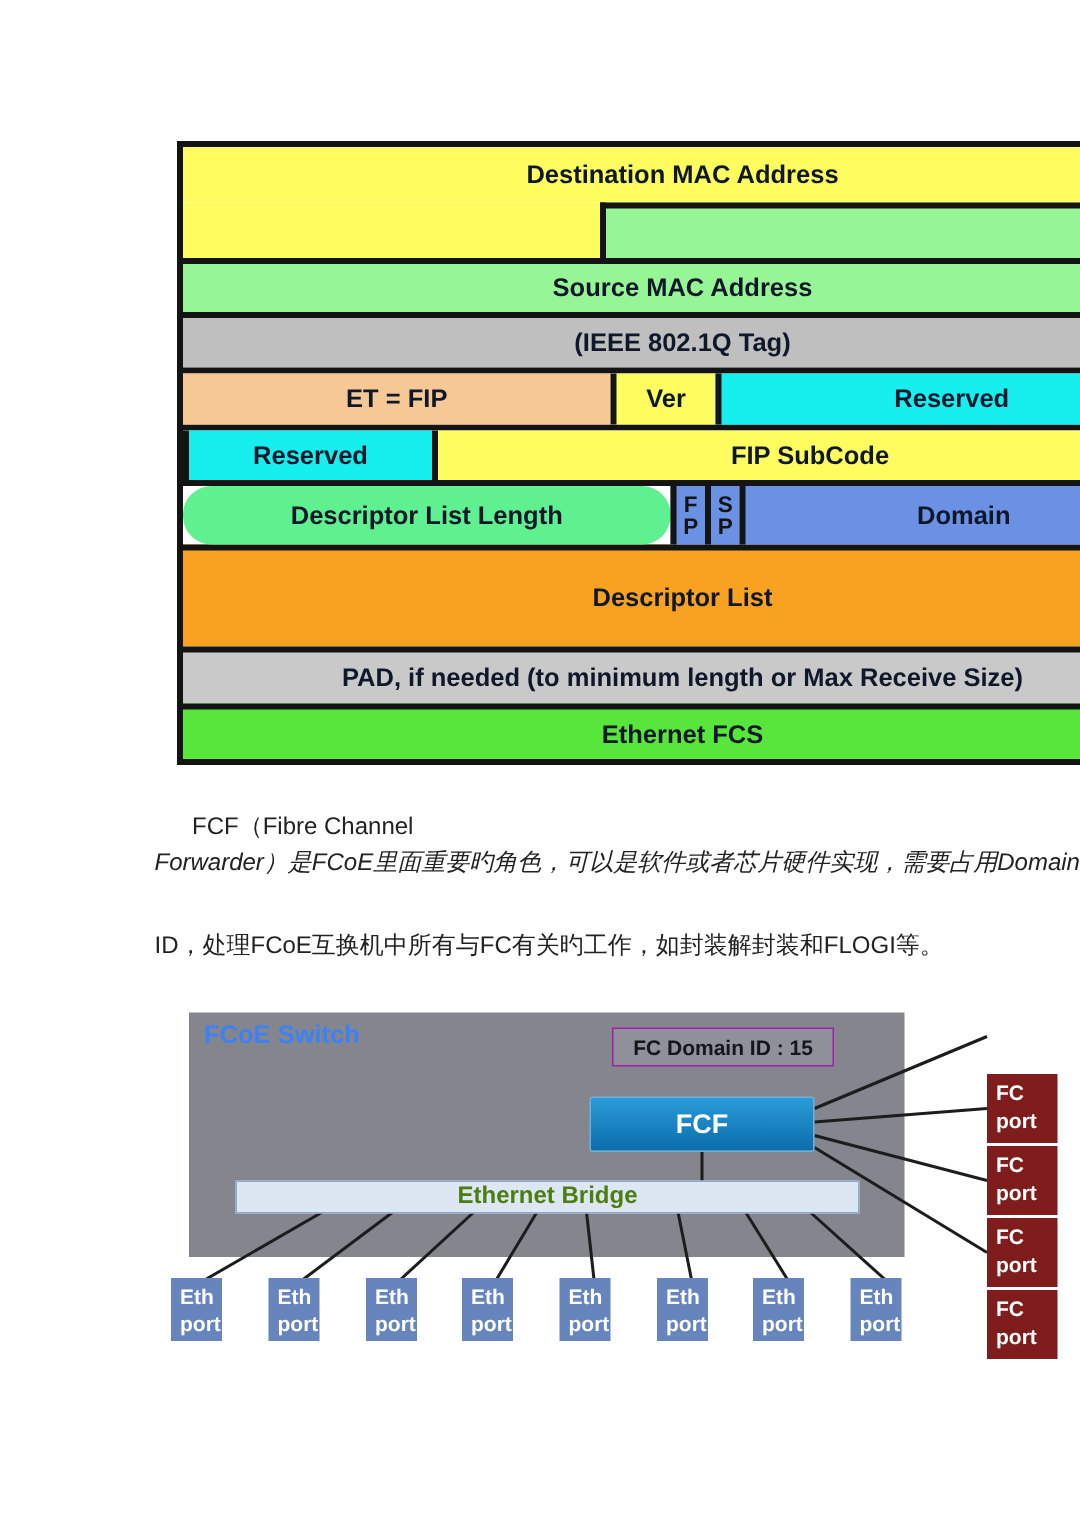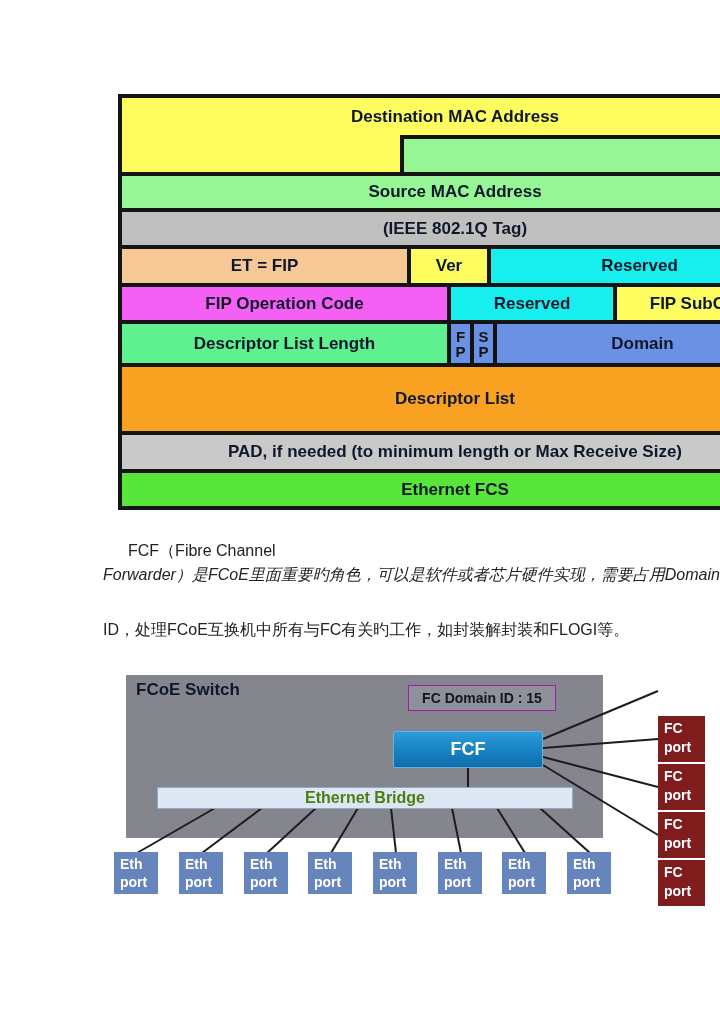--- a/index.html
+++ b/index.html
@@ -38,45 +38,45 @@
   .r4 { height: 37px; background: #bfbfbf; }
   .r5 { height: 38px; }
   .r6 { height: 37px; }
   .r7 { height: 43px; }
   .r8 { height: 68px; background: #f9a120; }
   .r9 { height: 38px; background: #c9c9c9; }
   .r10{ height: 37px; background: #58e63a; }
   .rowcenter { display:flex; align-items:center; justify-content:center; }
 
   .c-et     { width: 285px; background: #f6c896; }
-  .c-ver    { width: 80px;  background: #fdfd60; }
+  .c-ver    { width: 70px;  background: #fdfd60; }
   .c-res5   { flex: 1;      background: #17efef; }
   .c-opcode { width: 325px; background: #f45ff4; }
   .c-res6   { width: 166px; background: #17efef; }
   .c-sub    { flex: 1;      background: #fdfd60; }
-  .c-dll    { width: 325px; background: #5ff08f; }
+  .c-dll    { width: 325px; background: #5ff08f; border-radius: 19px; }
   .c-fp, .c-sp { width: 23px; background: #6b91e4; flex-direction: column; }
   .c-flags  { flex: 1;      background: #6b91e4; }
   .tiny { font-weight: bold; font-size: 15px; line-height: 15px; color:#141414; }
 
   
   .para-line { position: absolute; font-size: 16px; color: #222; white-space: nowrap; }
   .pl1 { left: 128px; top: 541px; }
   .pl2 { left: 103px; top: 565px; font-style: italic; }
   .pl3 { left: 103px; top: 620px; }
 
   
   .switch-box {
     position: absolute; left: 126px; top: 675px;
     width: 477px; height: 163px;
     background: #85858d; z-index: 1;
   }
   .switch-title {
     position: absolute; left: 136px; top: 680px;
-    color: #0f172a; font-weight: bold; font-size: 17px; z-index: 3;
+    color: #3b82f6; font-weight: bold; font-size: 17px; z-index: 3;
   }
   .domain-label {
     position: absolute; left: 408px; top: 685px;
     width: 148px; height: 26px; z-index: 3;
     background: #90909a; border: 1px solid #a21caf;
     display: flex; align-items: center; justify-content: center;
     color: #15151d; font-size: 14px; font-weight: bold; white-space: nowrap;
   }
   .fcf-box {
     position: absolute; left: 393px; top: 731px;
@@ -90,21 +90,21 @@
     position: absolute; left: 157px; top: 787px;
     width: 416px; height: 22px; z-index: 3;
     background: #dde7f3; border: 1px solid #8fa9c8;
     display: flex; align-items: center; justify-content: center;
     color: #4d7c0f; font-weight: bold; font-size: 16px;
   }
   .conn-svg { position: absolute; left: 0; top: 660px; z-index: 2; }
   .conn-svg line { stroke: #1c1c1c; stroke-width: 2; }
 
   .eth-port {
-    position: absolute; top: 852px; width: 44px; height: 42px; z-index: 3;
+    position: absolute; top: 852px; width: 34px; height: 42px; z-index: 3;
     background: #6585bc;
     color: #ffffff; font-weight: bold; font-size: 14px; line-height: 18px;
     padding: 3px 0 0 6px;
   }
   .fc-port {
     position: absolute; left: 658px; width: 47px; height: 46px; z-index: 3;
     background: #7f1d1d;
     color: #ffffff; font-weight: bold; font-size: 14px; line-height: 19px;
     padding: 3px 0 0 6px;
     margin-top: 48px;
@@ -138,23 +138,20 @@
     </div>
     <div class="cell c-ver bl">
       <span class="flabel">Ver</span>
     </div>
     <div class="cell c-res5 bl">
       <span class="flabel">Reserved</span>
     </div>
   </div>
 
   <div class="frow r6 bt">
-    <div class="cell c-opcode">
-      <span class="flabel">FIP Operation Code</span>
-    </div>
     <div class="cell c-res6 bl">
       <span class="flabel">Reserved</span>
     </div>
     <div class="cell c-sub bl">
       <span class="flabel">FIP SubCode</span>
     </div>
   </div>
 
   <div class="frow r7 bt">
     <div class="cell c-dll">

